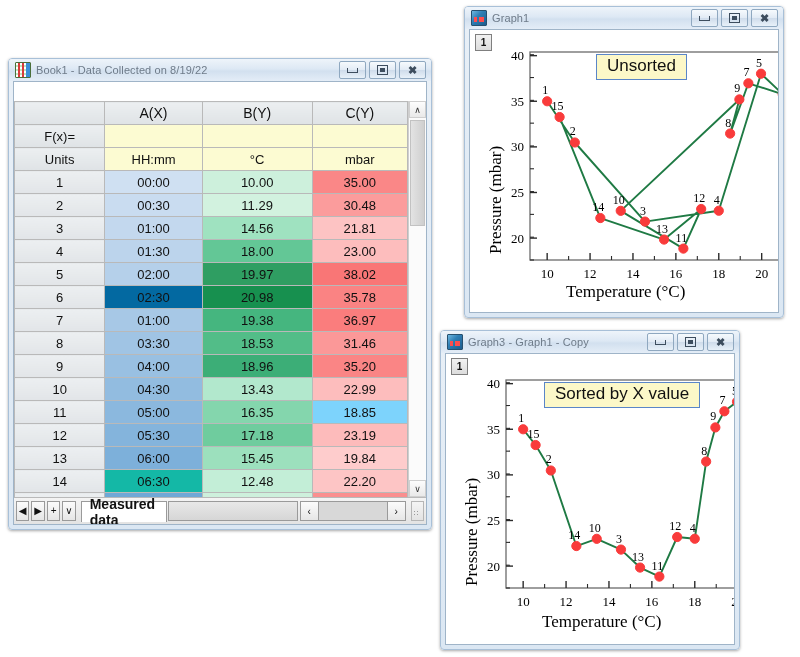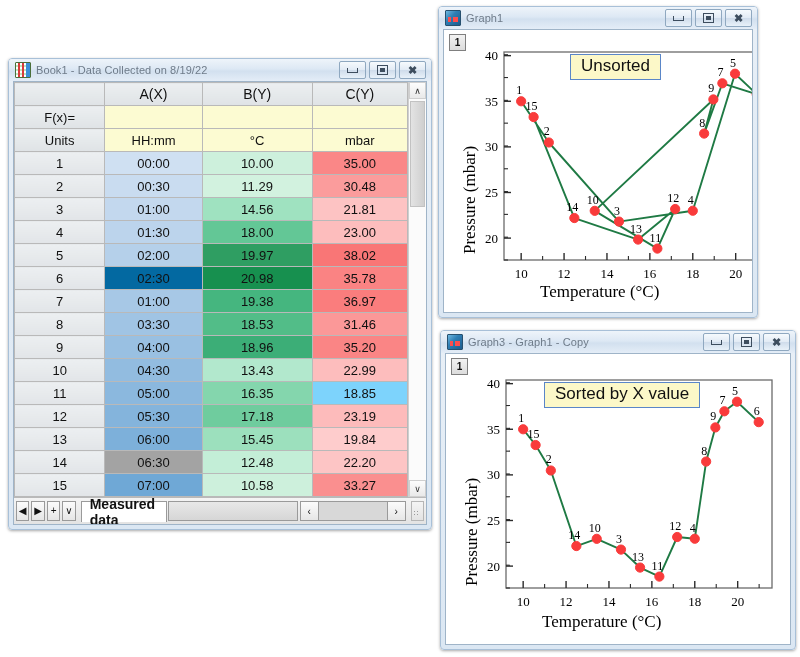--- a/index.html
+++ b/index.html
@@ -62,21 +62,21 @@
   .gl-close{font-size:11px;font-weight:bold;color:#3d4d5e;font-family:"Liberation Sans",sans-serif;}
 
   
   #workbook{left:8px;top:58px;width:424px;height:472px;}
   .wb-body{
     position:absolute;left:4px;right:4px;top:22px;bottom:4px;
     background:#ffffff;border:1px solid #9fb4c8;
     display:flex;flex-direction:column;
     overflow:hidden;
   }
-  .sheet-area{flex:1;display:flex;min-height:0;}
+  .sheet-area{flex:1;display:flex;min-height:0;margin-top:19px;}
   .grid-wrap{flex:1;overflow:hidden;}
   table.grid{border-collapse:collapse;table-layout:fixed;width:100%;font-size:13px;}
   table.grid td{
     border:1px solid #b9b9b9;
     height:22px;padding:0 5px;
     text-align:center;
     color:#111;
     white-space:nowrap;
     overflow:hidden;
   }
@@ -196,22 +196,22 @@
   }
   .axis-label.y{
     transform-origin:0 0;
     transform:rotate(-90deg);
     white-space:nowrap;
   }
   svg.plot{position:absolute;left:0;top:0;}
   .tick-lbl{font-family:"Liberation Serif",serif;font-size:13px;fill:#000;}
   .pt-lbl{font-family:"Liberation Serif",serif;font-size:12px;fill:#000;}
 
-  #graph1{left:438px;top:6px;width:320px;height:312px;}
-  #graph3{left:440px;top:330px;width:356px;height:320px;}
+  #graph1{left:464px;top:6px;width:320px;height:312px;}
+  #graph3{left:440px;top:330px;width:300px;height:320px;}
 </style>
 </head>
 <body>
 
 <div class="win" id="workbook">
   <div class="titlebar">
     <span class="title-icon"></span>
     <span class="title-text">Book1 - Data Collected on 8/19/22</span>
     <span class="win-btns">
       <span class="win-btn">
@@ -328,21 +328,21 @@
                 <td style="background:#fdbbbb">23.19</td>
               </tr>
               <tr>
                 <td class="rowhdr">13</td>
                 <td style="background:#7db0da">06:00</td>
                 <td style="background:#9ce0bd">15.45</td>
                 <td style="background:#fecccc">19.84</td>
               </tr>
               <tr>
                 <td class="rowhdr">14</td>
-                <td style="background:#a3a3a3">06:30</td>
+                <td style="background:#14b8a6">06:30</td>
                 <td style="background:#c3eed7">12.48</td>
                 <td style="background:#fdc5c5">22.20</td>
               </tr>
               <tr>
                 <td class="rowhdr">15</td>
                 <td style="background:#6fa8d6">07:00</td>
                 <td style="background:#cdf0dc">10.58</td>
                 <td style="background:#fa8f8f">33.27</td>
               </tr>
             </tbody>

